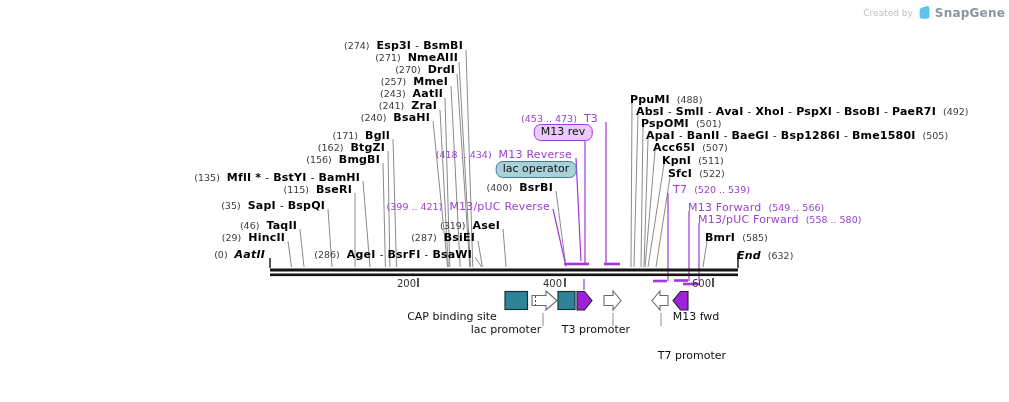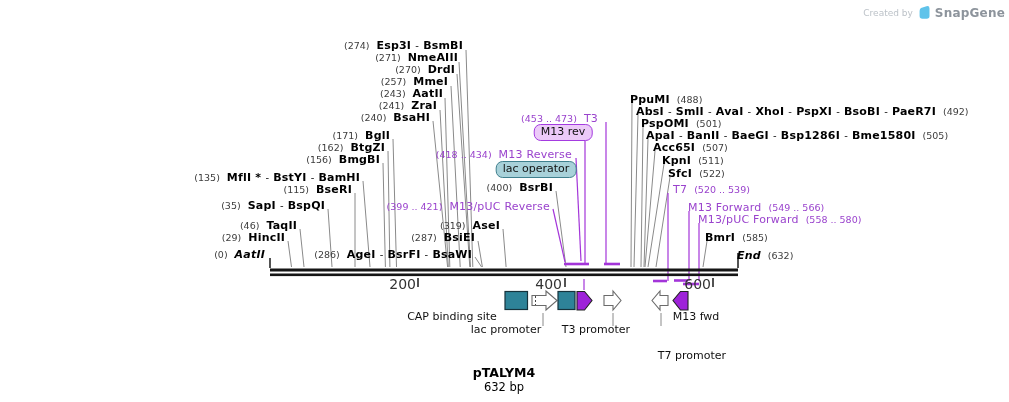--- a/index.html
+++ b/index.html
@@ -6,21 +6,21 @@
   #stage{position:relative;width:1009px;height:402px;background:#ffffff;overflow:hidden;
          font-family:"DejaVu Sans",sans-serif;color:#000;}
   #map-svg{position:absolute;left:0;top:0;}
   .lab{position:absolute;white-space:nowrap;line-height:18px;font-size:11px;}
   .lab .num{font-size:9.5px;color:#3c3c3c;font-weight:normal;}
   .lab .nm{font-weight:bold;color:#000;letter-spacing:.2px;}
   .lab .sep{font-weight:normal;color:#222;font-size:10px;padding:0 1px;}
   .lab .gap{display:inline-block;width:7px;}
   .lab.purple .num,.lab.purple .nm,.lab.purple .sep{color:#9a43cd;font-weight:normal;}
   .lab .it{font-style:italic;font-weight:bold;}
-  .tickLab{position:absolute;font-size:14px;color:#333;line-height:10px;white-space:nowrap;}
+  .tickLab{position:absolute;font-size:10px;color:#333;line-height:10px;white-space:nowrap;}
   .featLab{position:absolute;font-size:11px;color:#111;line-height:12px;white-space:nowrap;transform:translateX(-50%);}
   .badge{position:absolute;transform:translateX(-50%);font-size:11px;line-height:12px;
          padding:1px 6px 2px;border-radius:7px;white-space:nowrap;}
   .badge.m13rev{background:#eccaf8;border:1.5px solid #a43be0;color:#111;}
   .badge.lacop{background:#a8d1d9;border:1.5px solid #40808e;color:#111;}
   #title-block{position:absolute;left:504px;top:365px;transform:translateX(-50%);text-align:center;}
   #title-block .t1{font-size:12.5px;font-weight:bold;line-height:15px;}
   #title-block .t2{font-size:11.5px;line-height:14px;}
   #watermark{position:absolute;right:4px;top:5px;display:flex;align-items:center;gap:4px;}
   #watermark .cb{font-size:9px;color:#bcc2c8;}
@@ -162,17 +162,13 @@
       <div class="tickLab" style="right: 593px; top: 279px;">200</div>
       <div class="tickLab" style="right: 447px; top: 279px;">400</div>
       <div class="tickLab" style="right: 298px; top: 279px;">600</div>
       <div class="featLab" style="left: 452px; top: 311px;">CAP binding site</div>
       <div class="featLab" style="left: 696px; top: 311px;">M13 fwd</div>
       <div class="featLab" style="left: 506px; top: 324px;">lac promoter</div>
       <div class="featLab" style="left: 596px; top: 324px;">T3 promoter</div>
       <div class="featLab" style="left: 692px; top: 324px; margin-top: 26px;">T7 promoter</div>
     </div>
 
-  <div id="title-block">
-    <div class="t1">pTALYM4</div>
-    <div class="t2">632 bp</div>
-  </div>
 </div>
 
 </body></html>

